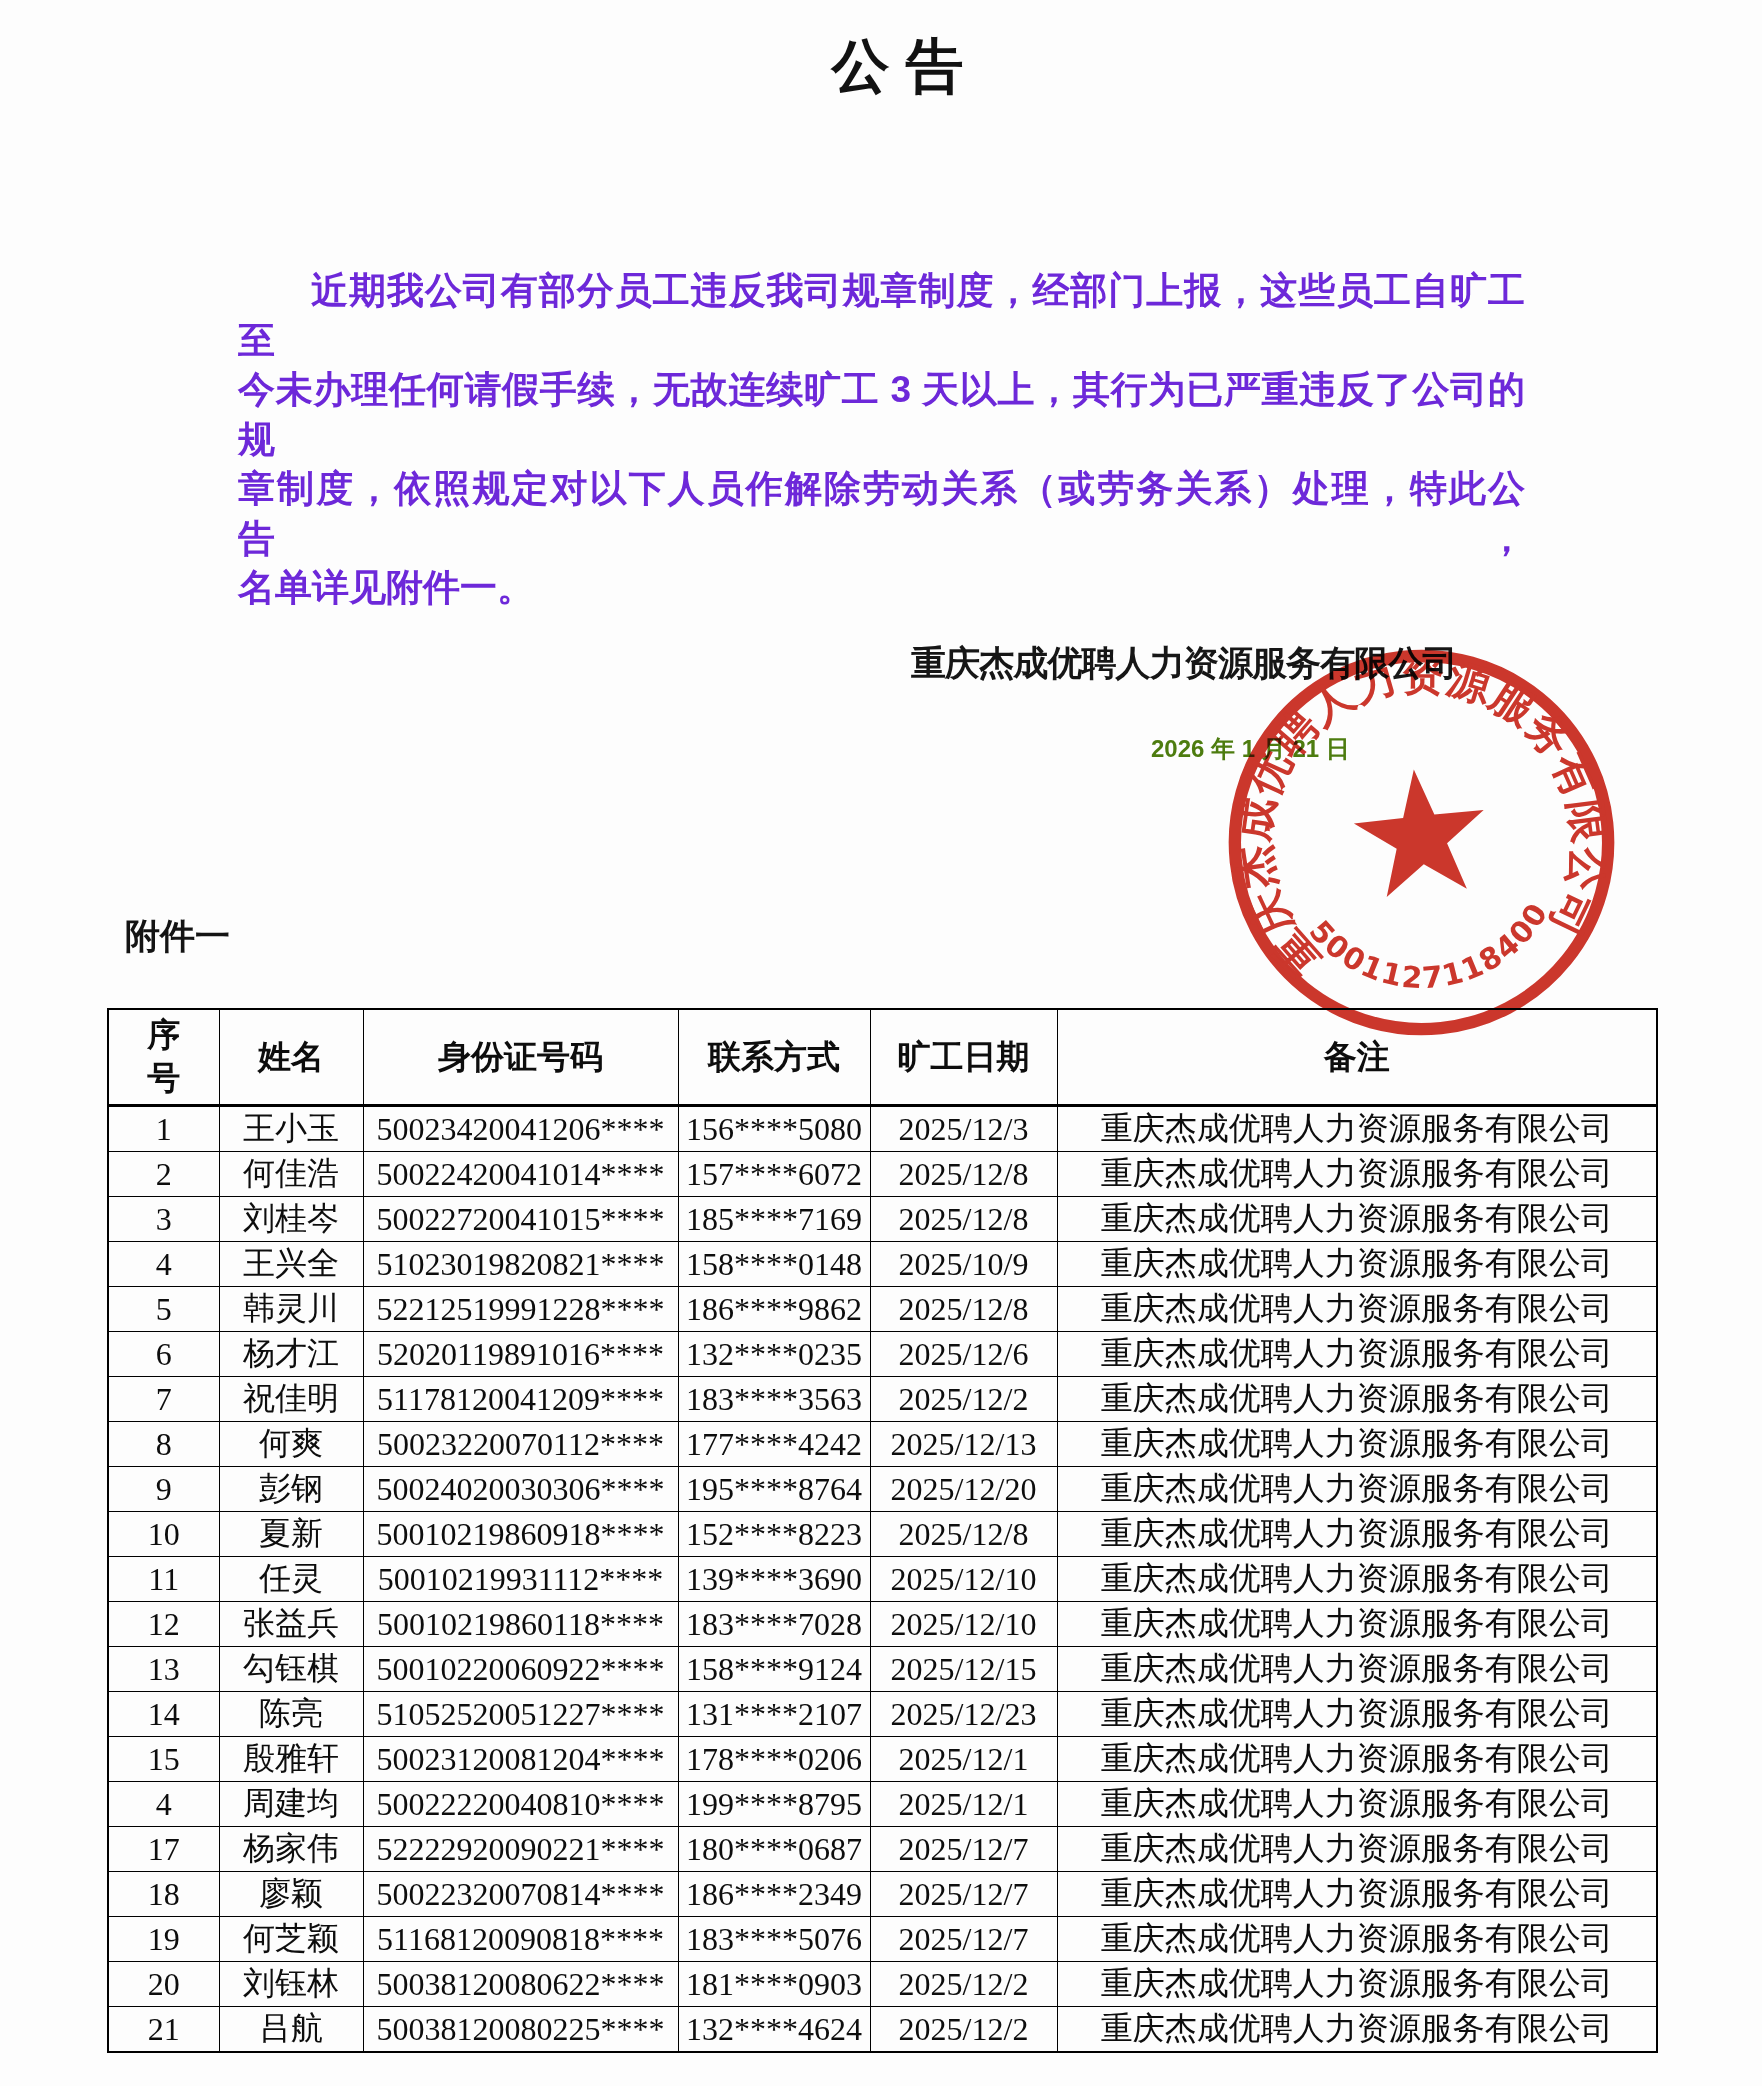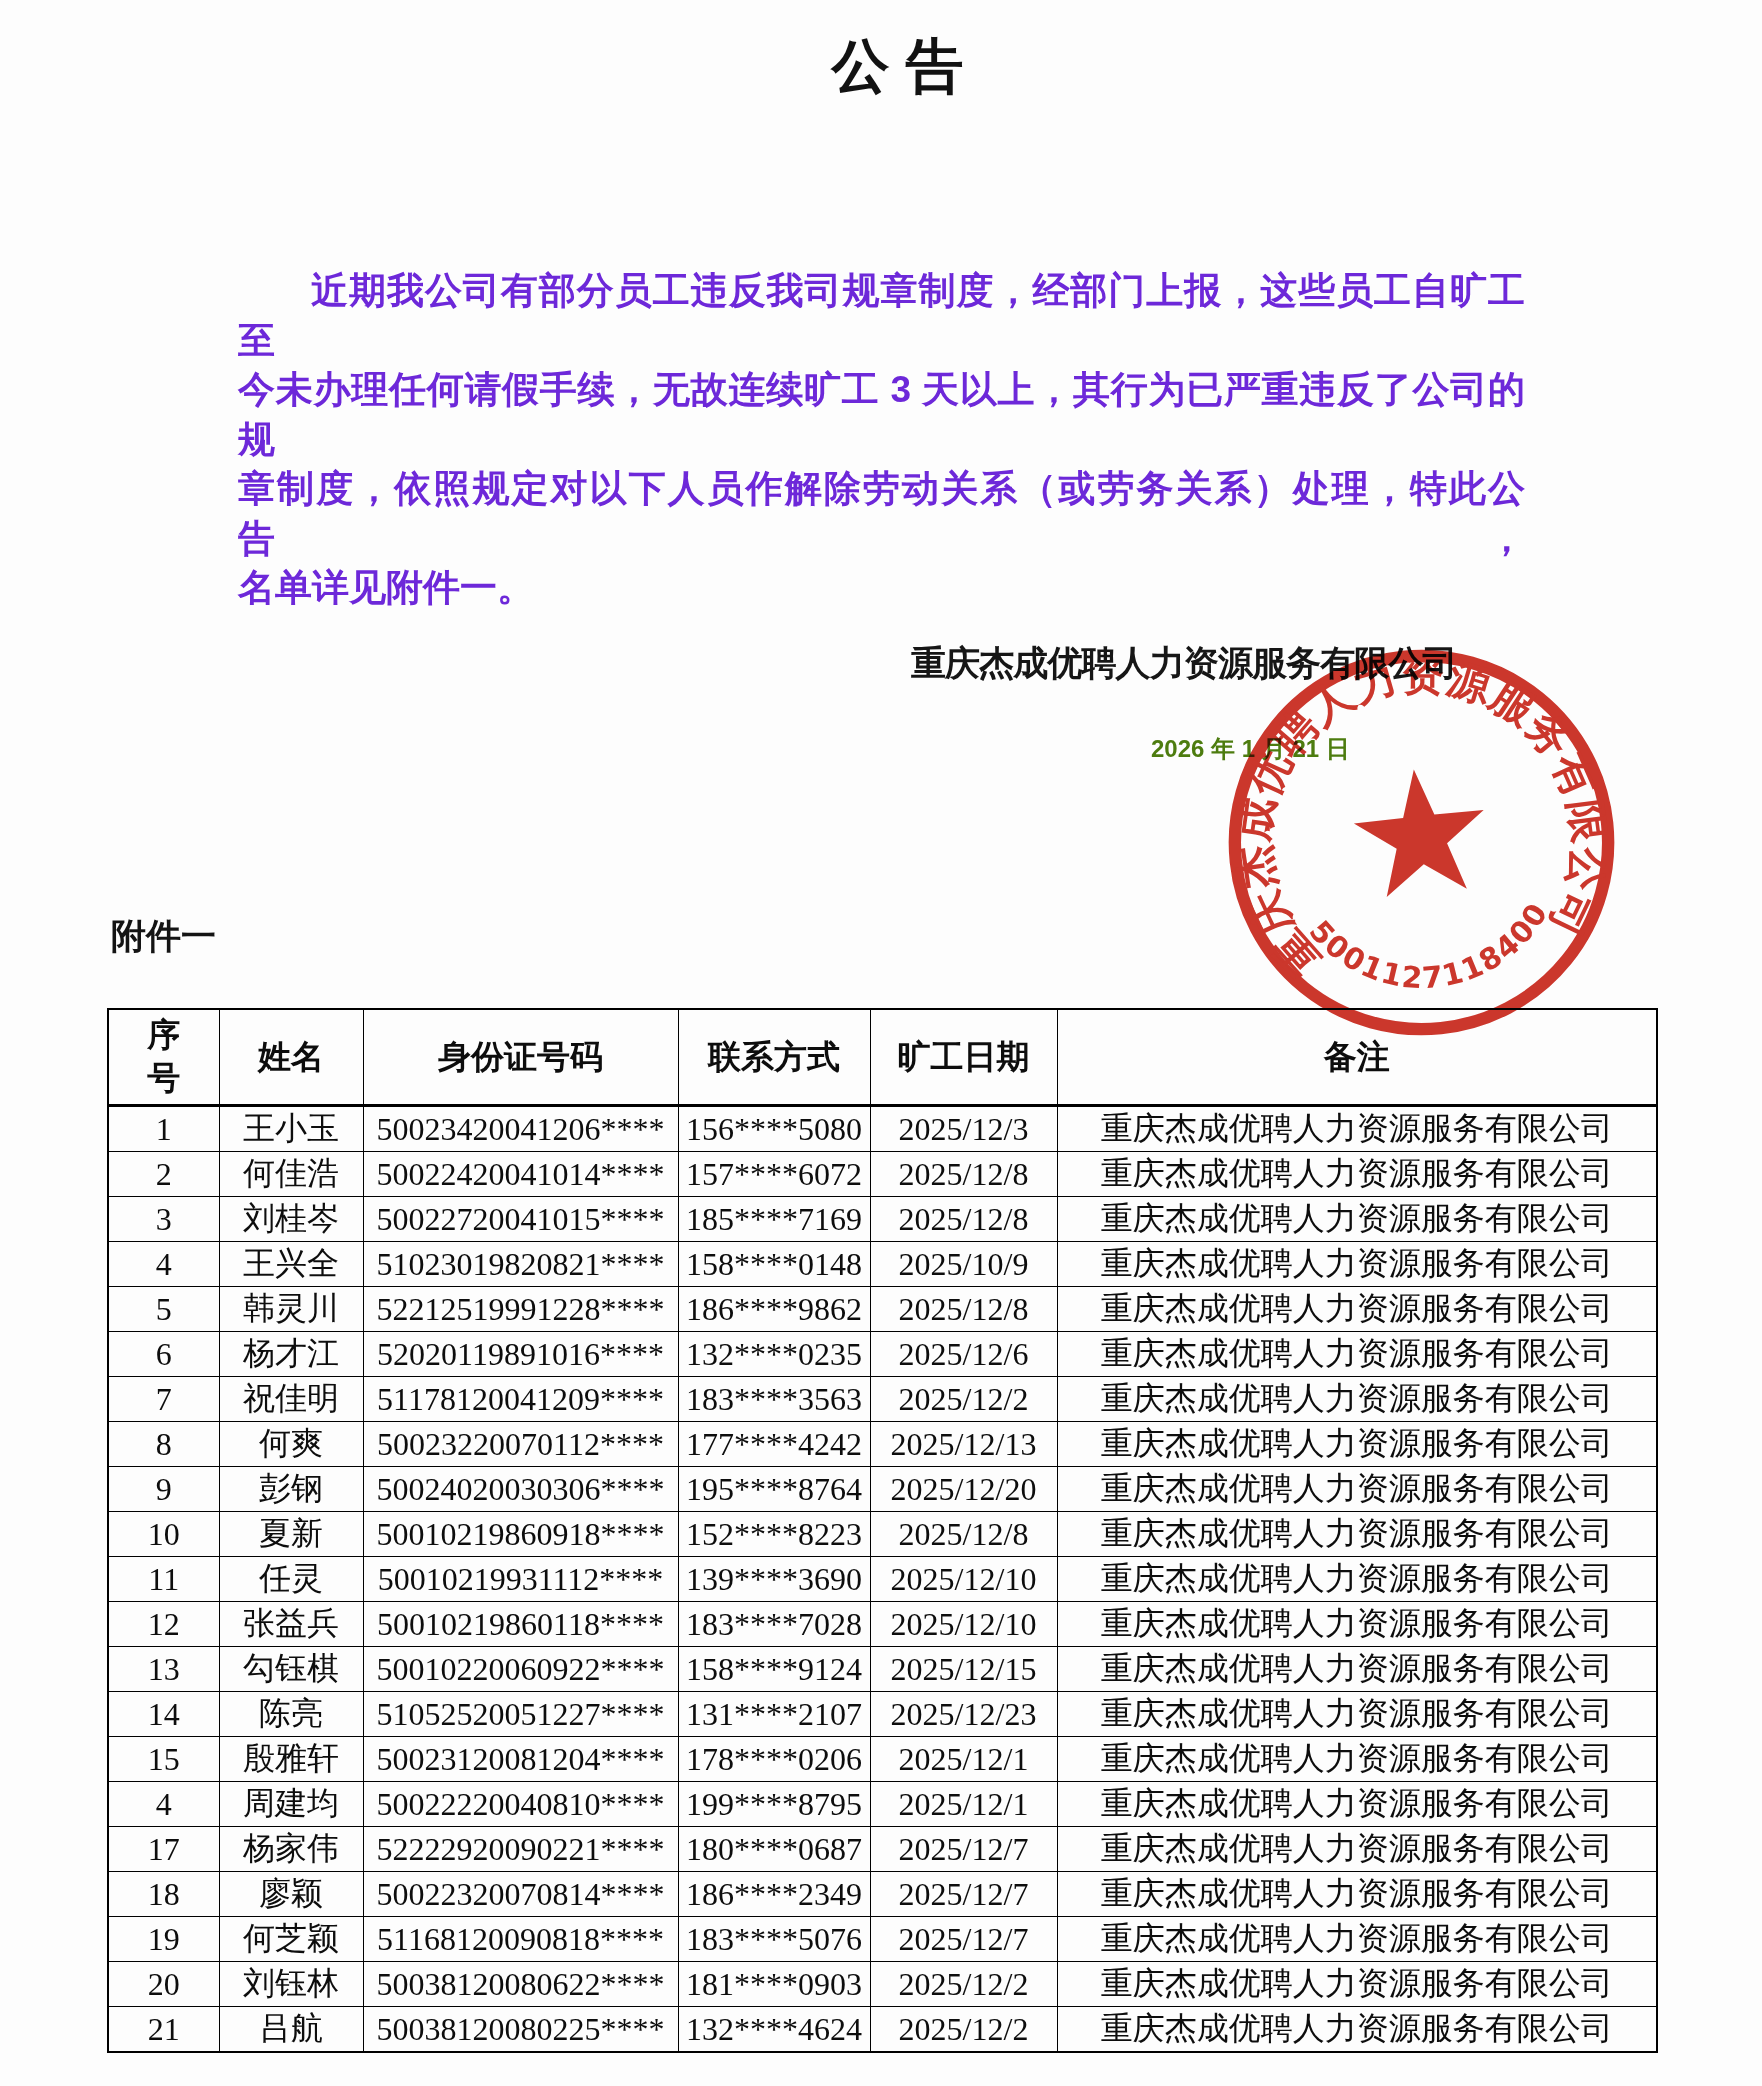--- a/index.html
+++ b/index.html
@@ -27,21 +27,21 @@
   .indent{text-indent:73px;}
   .sig-company{
     position:absolute;left:911px;top:640px;
     font-size:35px;font-weight:600;letter-spacing:-0.9px;color:#161616;
   }
   .sig-date{
     position:absolute;left:1151px;top:733px;
     font-size:24px;font-weight:600;color:#4d7c0f;
   }
   .attach-label{
-    position:absolute;left:111px;top:913px;
+    position:absolute;left:125px;top:913px;
     font-size:35px;font-weight:600;color:#141414;
   }
   table.roster{
     position:absolute;left:107px;top:1008px;
     width:1551px;
     border-collapse:collapse;table-layout:fixed;
     font-family:"Liberation Serif","DejaVu Serif",serif;
     background:transparent;
   }
   table.roster th,table.roster td{

